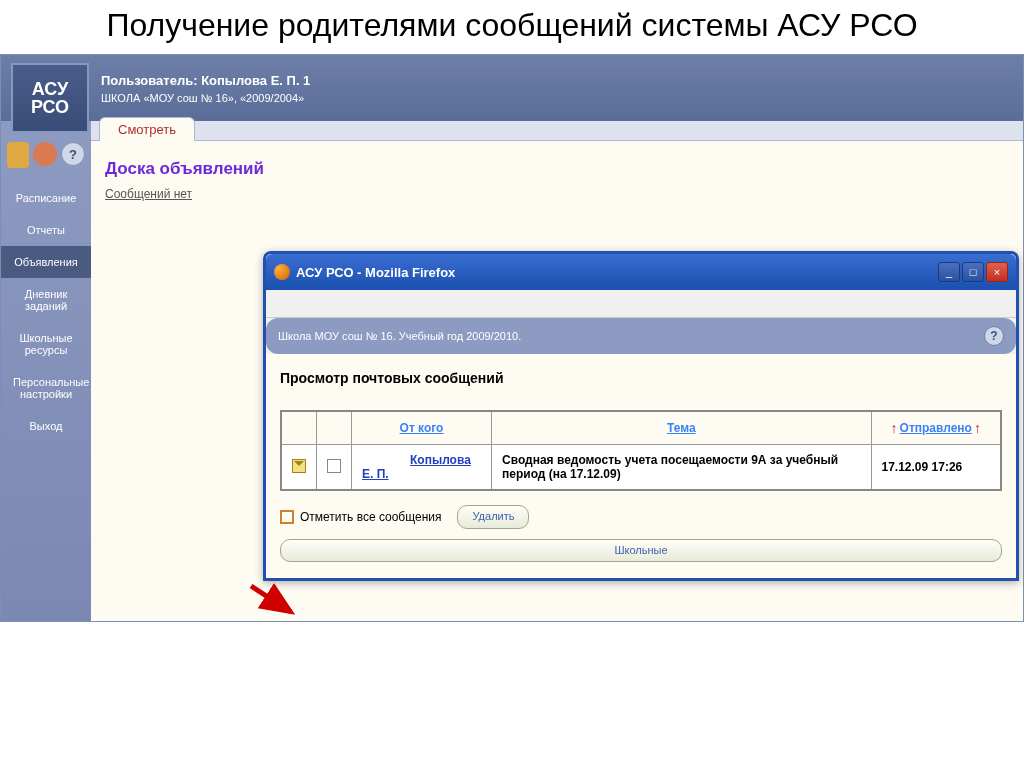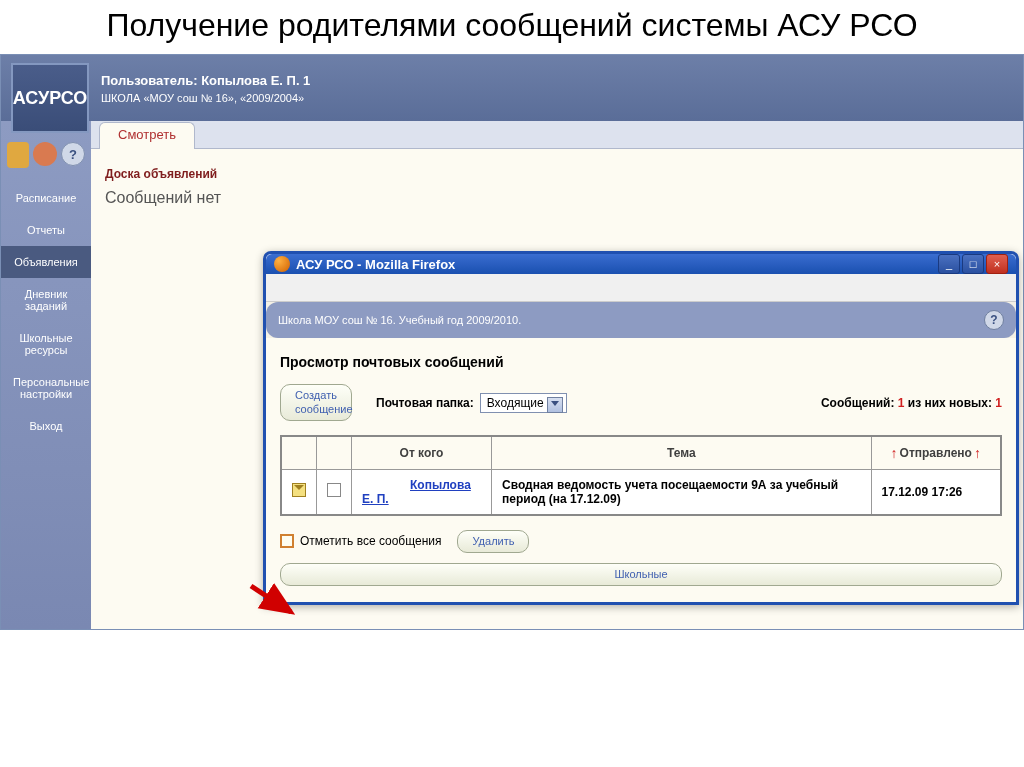--- a/index.html
+++ b/index.html
@@ -23,20 +23,21 @@
       align-items: center;
       gap: 12px;
       height: 66px;
     }
     
     .logo-box {
       width: 78px; height: 70px;
       background: linear-gradient(#4a5d8a, #3a4d78);
       border: 2px solid #8498c0;
       display: flex;
+      flex-direction: column;
       align-items: center;
       justify-content: center;
       font-weight: bold;
       font-size: 14px;
       line-height: 1;
       position: relative;
       top: 10px;
     }
     .logo-box .l1 { color: #fff; font-size: 18px; }
     .logo-box .l2 { color: #fff; font-size: 18px; }
@@ -83,58 +84,59 @@
       flex: 1;
       background: #f4f1e6;
       padding: 0;
       position: relative;
     }
     
     .tab-bar {
       background: #dde2ee;
       border-bottom: 1px solid #b0b8cc;
       padding: 0 0 0 8px;
-      height: 28px;
-      display: flex;
+      height: 20px;
+      display: flex;
+      align-items: flex-end;
     }
     .tab {
       background: #fdfbf2;
       border: 1px solid #b0b8cc;
       border-bottom: none;
       border-radius: 6px 6px 0 0;
       padding: 4px 18px;
       font-size: 13px;
       color: #b03030;
       position: relative;
       top: 1px;
     }
     
     .board-area {
       padding: 18px 14px;
       background: #fdfbf2;
     }
-    .board-title { font-size: 12px; font-weight: bold; color: #7f1d1d; margin-bottom: 8px; }
-    .board-msg { font-size: 16px; color: #555; }
+    .board-title { font-size: 17px; font-weight: bold; color: #6d28d9; margin-bottom: 8px; }
+    .board-msg { font-size: 12px; color: #555; text-decoration: underline; }
     
     
     .popup-window {
       position: absolute;
       left: 263px;
       top: 197px;
       width: 756px;
       border: 3px solid #2050b0;
       border-radius: 8px 8px 0 0;
       background: #fff;
       box-shadow: 0 2px 8px rgba(0,0,0,0.3);
     }
     
     .titlebar {
       background: linear-gradient(#3a6dd0, #1a50b0);
       color: #fff;
-      padding: 10px 8px;
+      padding: 18px 8px;
       display: flex;
       align-items: center;
       border-radius: 6px 6px 0 0;
       height: 20px;
     }
     .titlebar-icon {
       width: 16px; height: 16px;
       background: radial-gradient(circle at 30% 30%, #ffb040, #d06000);
       border-radius: 50%;
       margin-right: 6px;
@@ -179,21 +181,21 @@
       border: 1px solid #7080a0;
       border-radius: 50%;
       display: flex; align-items: center; justify-content: center;
       color: #3a5080; font-weight: bold; font-size: 12px;
     }
     
     .mail-section {
       padding: 16px 14px;
       background: #fdfbf2;
     }
-    .mail-title { font-size: 14px; font-weight: bold; margin-bottom: 14px; }
+    .mail-title { font-size: 14px; font-weight: bold; margin-bottom: 24px; }
     
     .mail-controls {
       display: flex;
       align-items: center;
       gap: 24px;
       margin-bottom: 14px;
     }
     
     .btn {
       background: linear-gradient(#fefff8, #e8ead8);
@@ -248,21 +250,21 @@
     .mail-table th, .mail-table td {
       border: 1px solid #999;
       padding: 8px 10px;
       text-align: left;
     }
     .mail-table th {
       background: #fdfbf2;
       text-align: center;
       font-weight: normal;
     }
-    .mail-table th a { color: #404040; font-weight: bold; }
+    .mail-table th a { color: #3b82f6; font-weight: bold; text-decoration: underline; }
     .mail-table td.sender a { color: #2040c0; font-weight: bold; text-decoration: underline; padding-left: 48px; }
     .col-chk { width: 26px; text-align: center; }
     .col-icon { width: 26px; }
     .col-from { width: 140px; }
     .col-date { width: 130px; text-align: left; font-weight: bold; }
     
     .chk {
       width: 14px; height: 14px;
       border: 1px solid #888;
       display: inline-block;
@@ -381,33 +383,20 @@
     </div>
     <div class="popup-toolbar"></div>
     <div class="popup-body">
       <div class="info-strip">
         <span>Школа МОУ сош № 16. Учебный год 2009/2010.</span>
         <div class="help-circle">?</div>
       </div>
       <div class="mail-section">
         <div class="mail-title">Просмотр почтовых сообщений</div>
 
-        <div class="mail-controls">
-          <div class="btn" style="width:72px;">Создать сообщение</div>
-          <div class="folder-row">
-            <b>Почтовая папка:</b>
-            <div class="select-box">
-              <span>Входящие</span>
-              <span class="select-arrow"></span>
-            </div>
-          </div>
-          <div class="msg-count">
-            <span>Сообщений: </span><span class="red">1</span><span> из них новых: </span><span class="red">1</span>
-          </div>
-        </div>
 
         <table class="mail-table">
           <tbody>
               <tr>
             <th class="col-chk"></th>
             <th class="col-icon"></th>
             <th class="col-from"><a>От кого</a></th>
             <th><a>Тема</a></th>
             <th class="col-date">
               <span class="sort-arrows">

